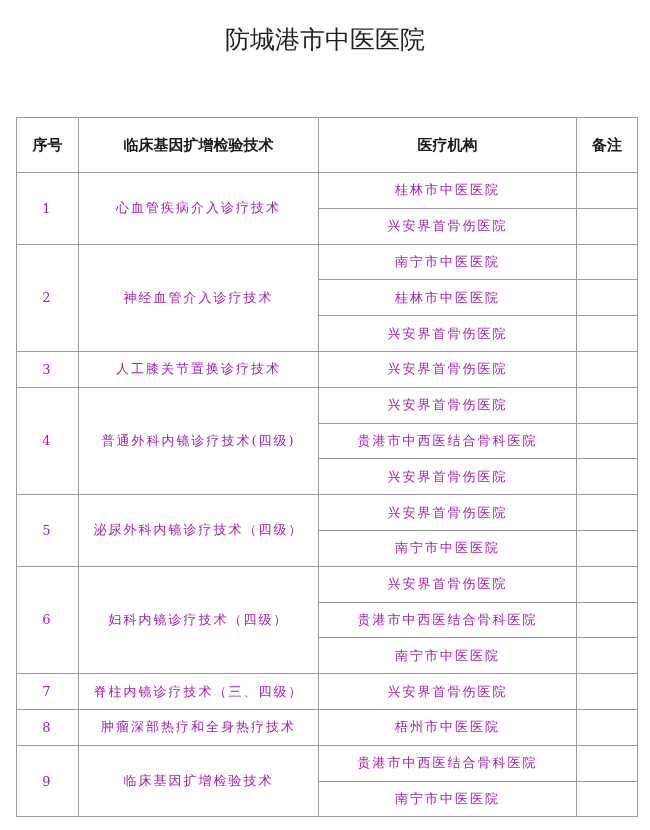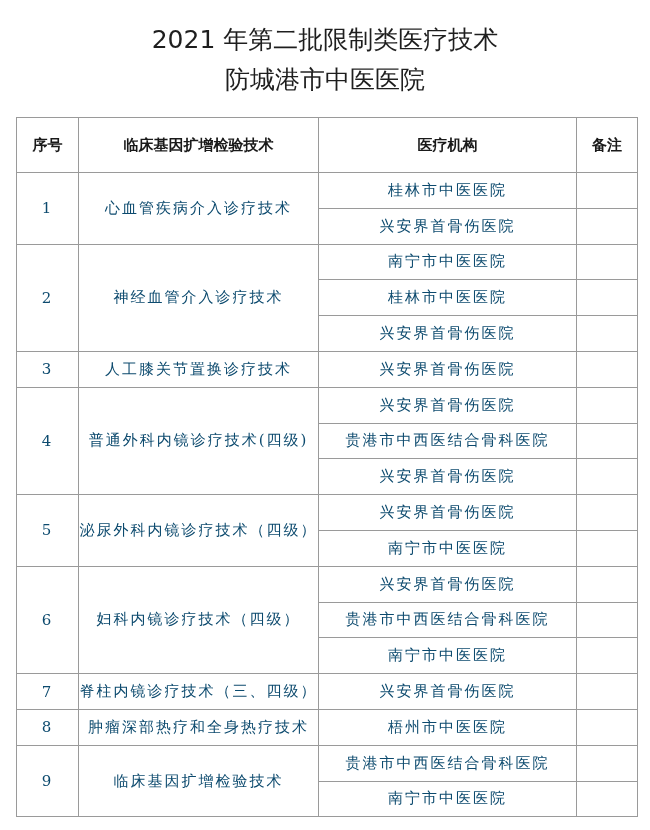--- a/index.html
+++ b/index.html
@@ -46,32 +46,31 @@
     table.list th {
       height: 54px;
       font-family: "DejaVu Sans", "Liberation Sans", sans-serif;
       font-weight: bold;
       font-size: 15px;
       color: #1a1a1a;
     }
     table.list td {
       height: 34.8px;
       font-family: "DejaVu Serif", "Liberation Serif", serif;
-      font-size: 15px;
-      color: #0c4a6e;
+      font-size: 13px;
+      color: #a21caf;
       letter-spacing: 2px;
     }
     td.num { letter-spacing: 0; font-size: 14px; }
     td.remark { }
   </style>
 </head>
 <body>
 
 <div class="title">
-  <div>2021 年第二批限制类医疗技术</div>
   <div>防城港市中医医院</div>
 </div>
 
 <table class="list">
   <colgroup>
     <col style="width:62px">
     <col style="width:240px">
     <col style="width:258px">
     <col style="width:61px">
   </colgroup>

